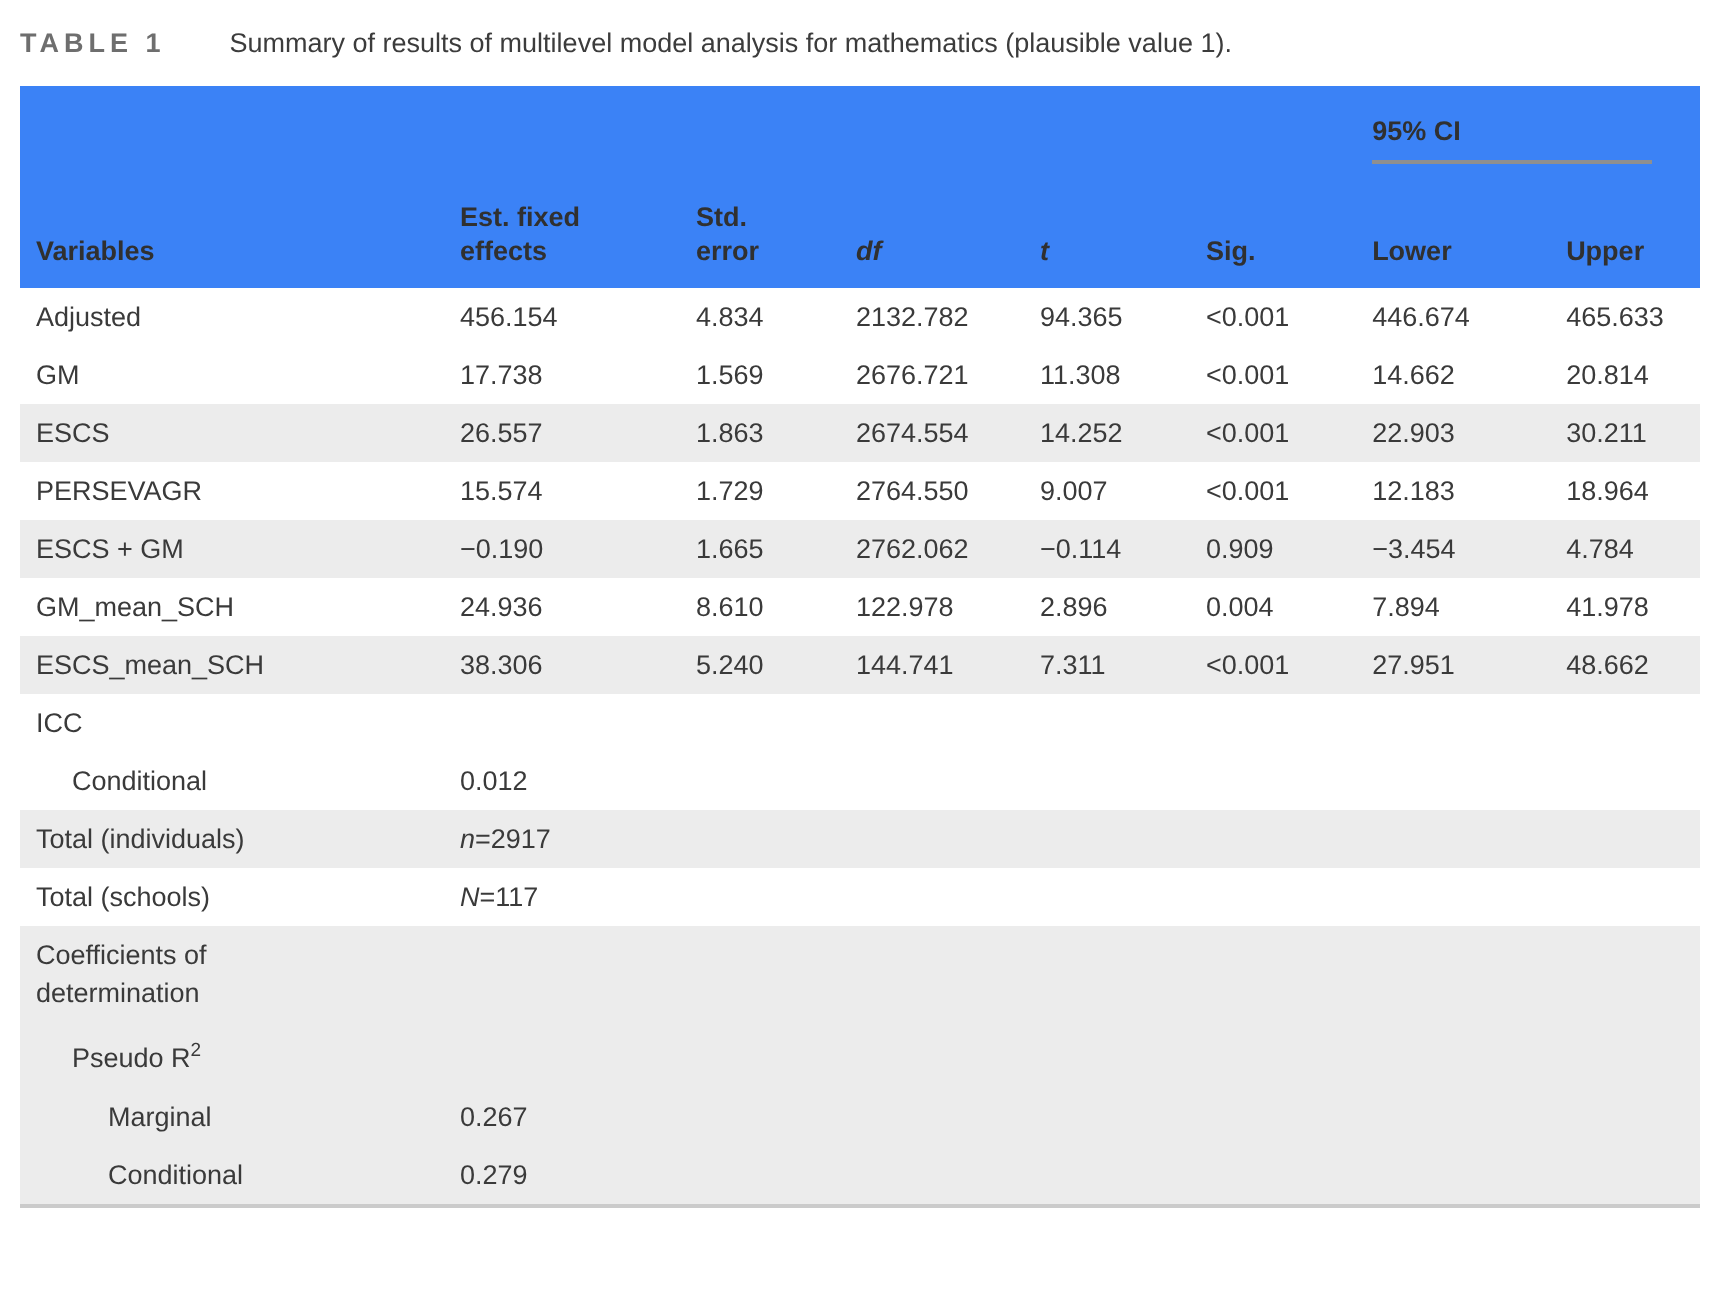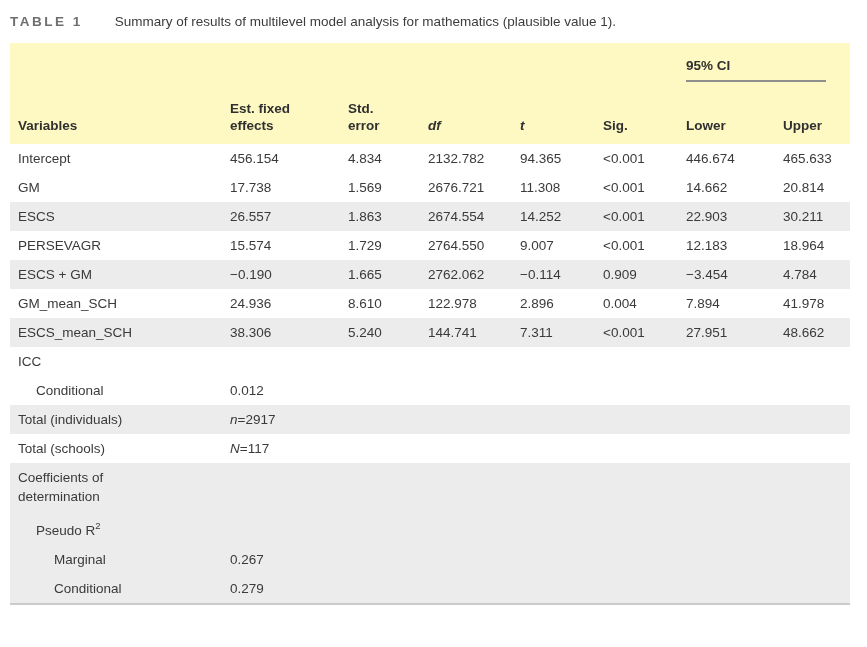--- a/index.html
+++ b/index.html
@@ -24,21 +24,21 @@
   col.c-var{width:212px;}
   col.c-est{width:118px;}
   col.c-std{width:80px;}
   col.c-df{width:92px;}
   col.c-t{width:83px;}
   col.c-sig{width:83px;}
   col.c-low{width:97px;}
   col.c-up{width:75px;}
 
   thead th{
-    background:#fef9c3;text-align:left;font-size:13.5px;font-weight:bold;
+    background:#3b82f6;text-align:left;font-size:13.5px;font-weight:bold;
     color:#303030;padding:0 8px;white-space:pre-line;
   }
   tr.ci-row th{height:38px;vertical-align:bottom;}
   .ci-inner{
     font-weight:bold;padding:0 0 7px 0;margin-right:16px;
     border-bottom:2px solid #8f8f8f;
   }
   tr.col-row th{height:37px;vertical-align:bottom;padding-bottom:10px;line-height:17px;}
   th.italic-head{font-style:italic;}
 
@@ -87,21 +87,21 @@
 error</th>
         <th class="italic-head">df</th>
         <th class="italic-head">t</th>
         <th>Sig.</th>
         <th>Lower</th>
         <th>Upper</th>
       </tr>
     </thead>
     <tbody id="tbody">
         <tr>
-          <td class="var-cell indent-0">Intercept</td>
+          <td class="var-cell indent-0">Adjusted</td>
           <td>456.154</td>
           <td>4.834</td>
           <td>2132.782</td>
           <td>94.365</td>
           <td>&lt;0.001</td>
           <td>446.674</td>
           <td>465.633</td>
         </tr>
         <tr>
           <td class="var-cell indent-0">GM</td>

